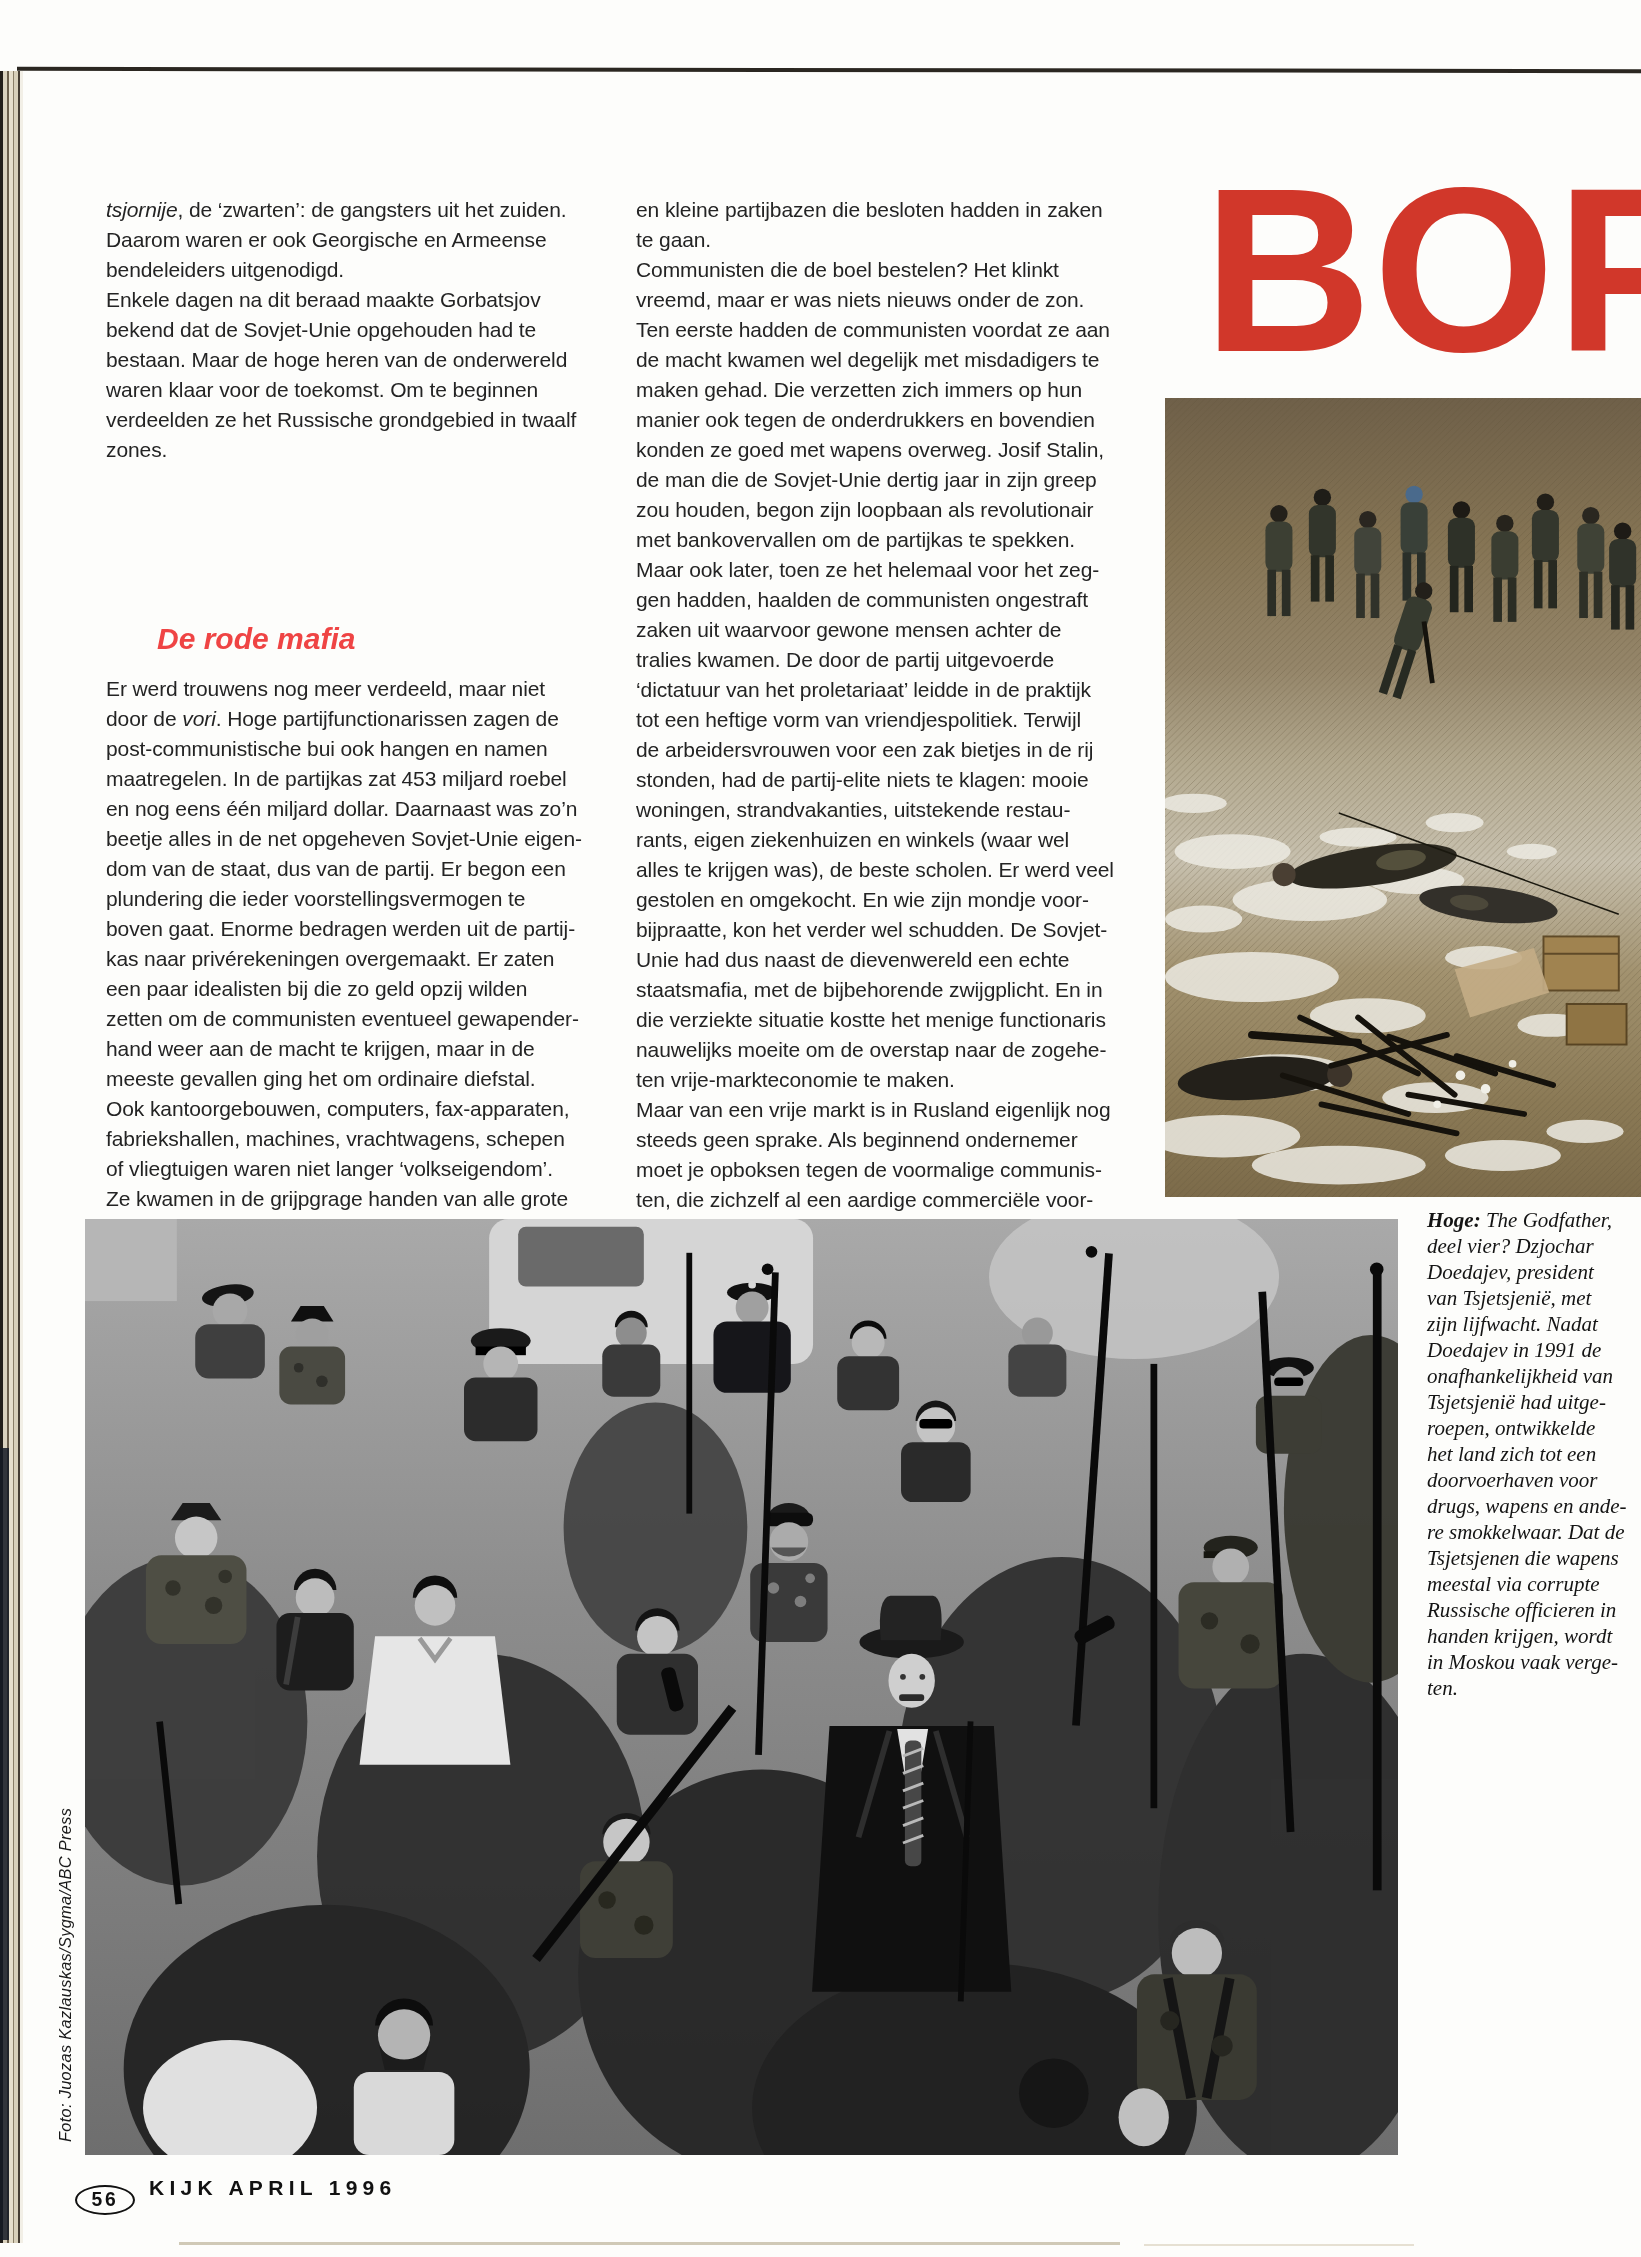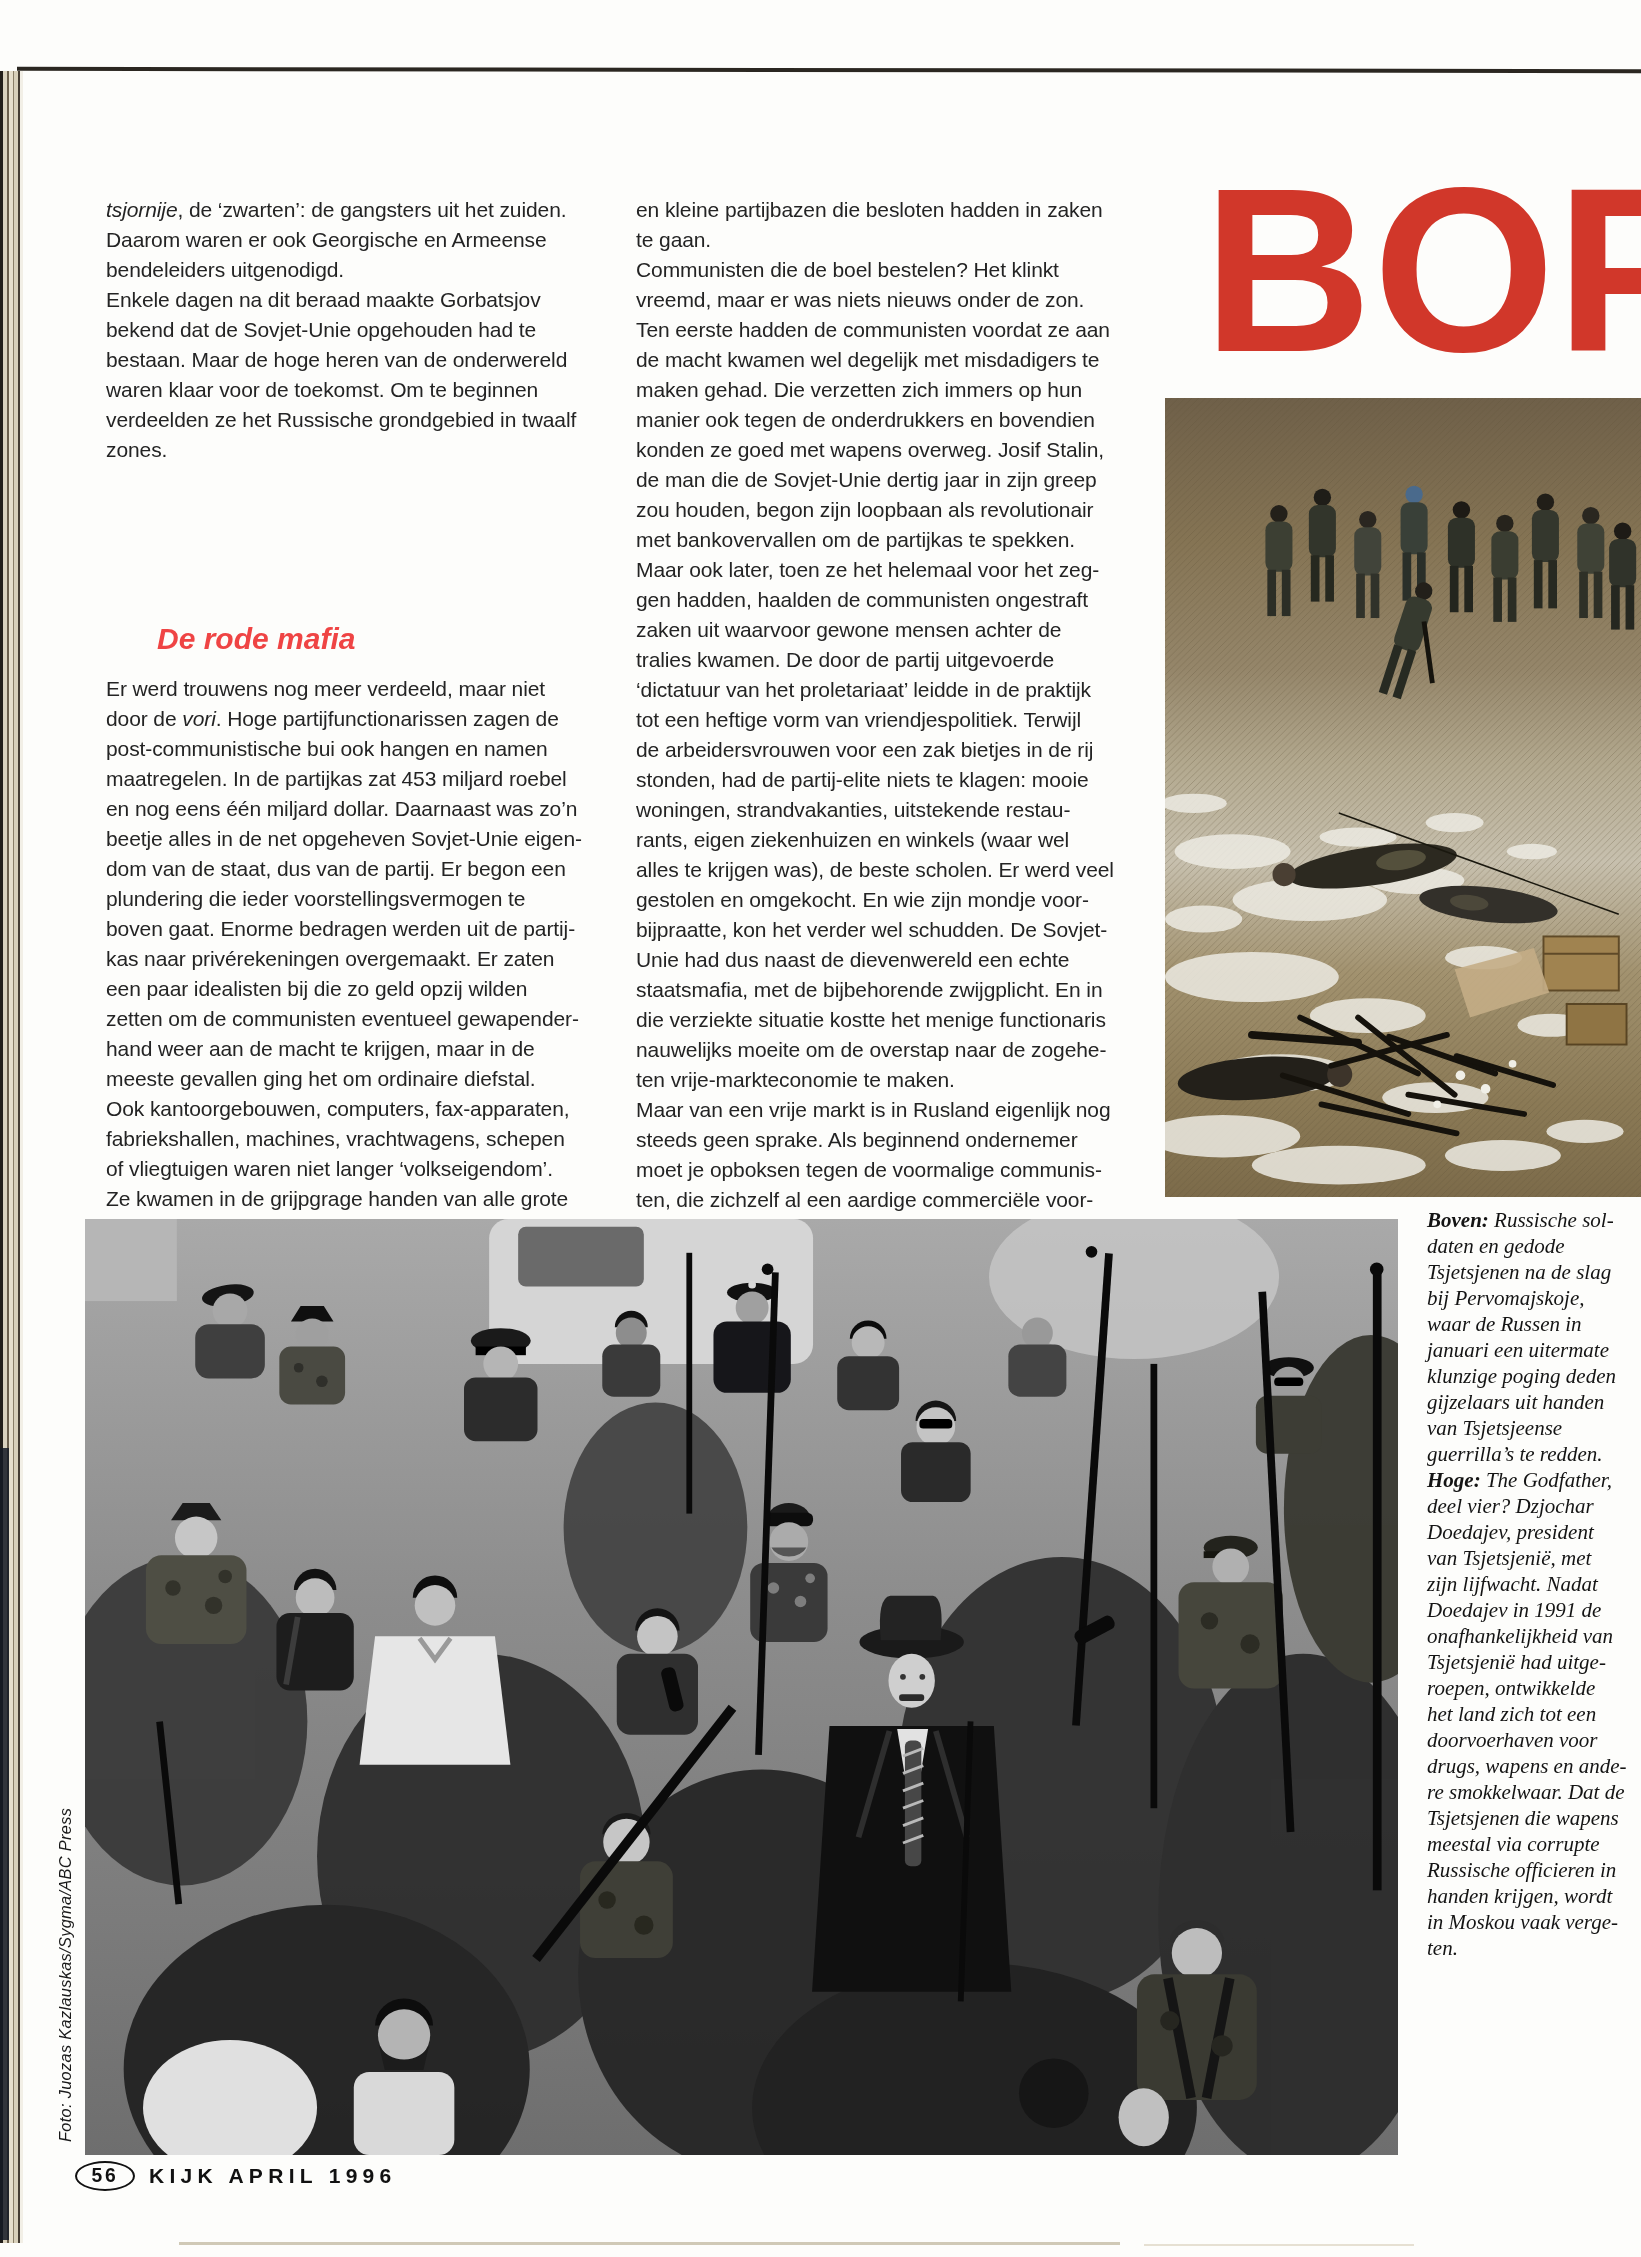--- a/index.html
+++ b/index.html
@@ -37,21 +37,21 @@
 
   
   .caption{position:absolute;left:1427px;top:1207px;width:214px;color:#141414;
       font-family:"Liberation Serif",serif;font-style:italic;font-size:21px;line-height:26px;}
   .caption p{margin:0;white-space:pre-line;}
   .caption b{font-weight:bold;}
 
   
   .footer{position:absolute;left:75px;top:2161px;display:flex;align-items:center;}
   .page-badge{display:flex;align-items:center;justify-content:center;width:56px;height:26px;
-      border:2.4px solid #111;border-radius:50%;font-size:19.3px;font-weight:bold;letter-spacing:2.9px;color:#111;}
+      border:2.4px solid #111;border-radius:50%;font-size:19.3px;font-weight:bold;letter-spacing:2.9px;color:#111;margin-top:24px;}
   .footer-mag{margin-left:14px;font-size:21px;font-weight:bold;letter-spacing:5.3px;color:#111;}
 </style>
 </head>
 <body>
 
 <div class="page">
 
   <div class="edge-top"></div>
   <div class="edge-left"></div>
   <div class="edge-left-low"></div>
@@ -455,30 +455,20 @@
       <rect x="1022" y="418" width="44" height="15" rx="6" transform="rotate(-28 1044 425)"></rect>
       <circle cx="706" cy="52" r="6"></circle>
         <circle cx="1041" cy="34" r="6"></circle>
         <circle cx="1336" cy="52" r="7"></circle>
     </g>
   </svg>
 
   <div class="photo-credit">Foto: Juozas Kazlauskas/Sygma/ABC Press</div>
 
   <div class="caption">
-    <p><b>Boven:</b><span> Russische sol-
-daten en gedode
-Tsjetsjenen na de slag
-bij Pervomajskoje,
-waar de Russen in
-januari een uitermate
-klunzige poging deden
-gijzelaars uit handen
-van Tsjetsjeense
-guerrilla’s te redden.</span></p>
     <p><b>Hoge:</b><span> The Godfather,
 deel vier? Dzjochar
 Doedajev, president
 van Tsjetsjenië, met
 zijn lijfwacht. Nadat
 Doedajev in 1991 de
 onafhankelijkheid van
 Tsjetsjenië had uitge-
 roepen, ontwikkelde
 het land zich tot een

